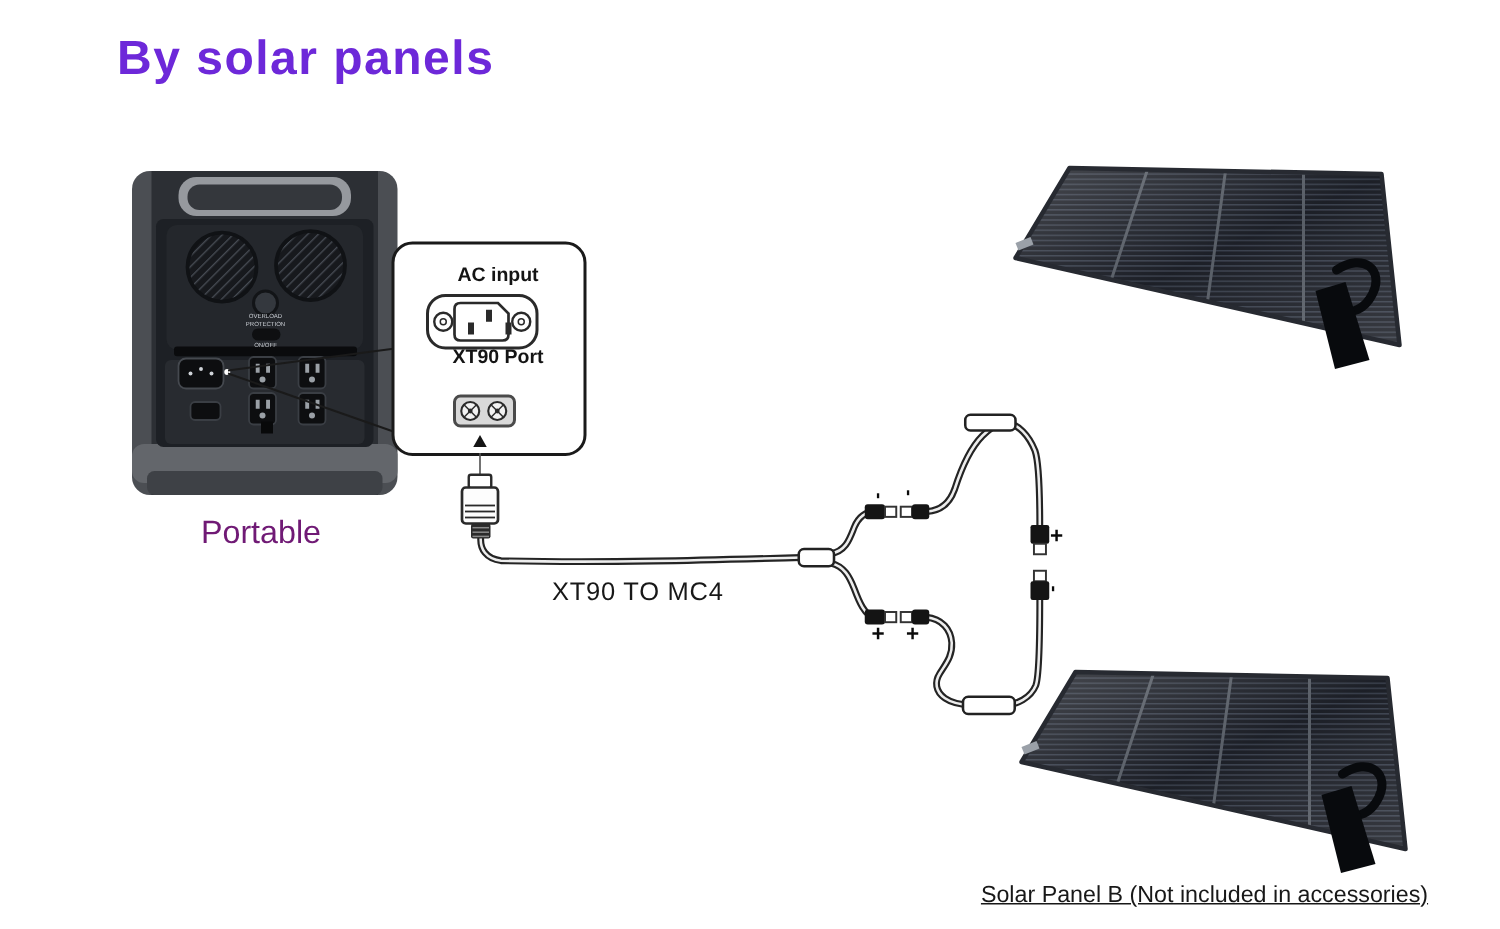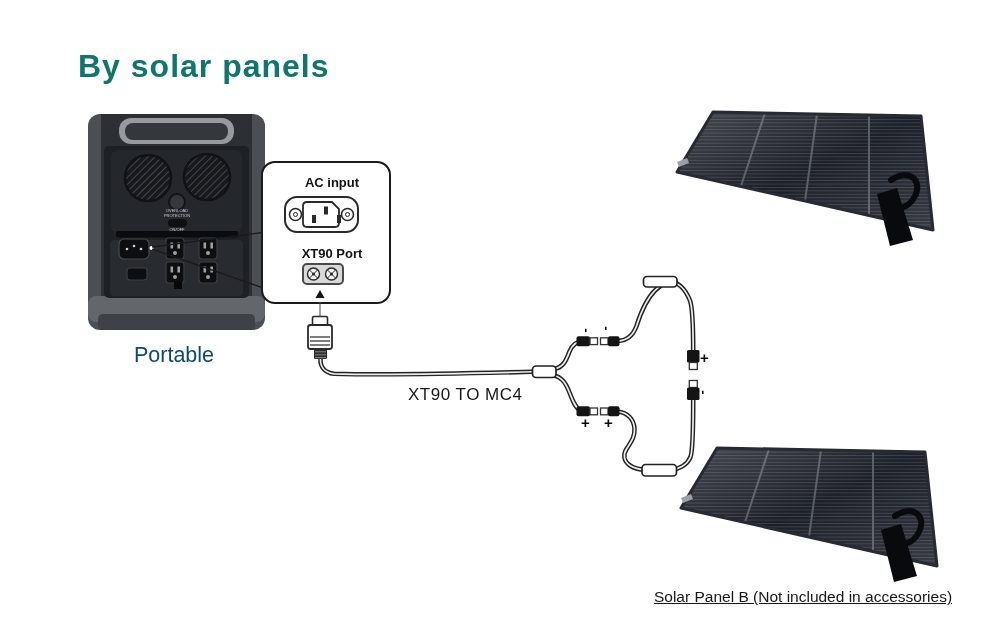--- a/index.html
+++ b/index.html
@@ -2,26 +2,26 @@
 <html><head>
 <meta charset="utf-8">
 <style>
   html,body{margin:0;padding:0;background:#ffffff;}
   .canvas{
     position:relative;width:1000px;height:619px;background:#ffffff;overflow:hidden;
     font-family:"Liberation Sans","DejaVu Sans",sans-serif;color:#111111;
   }
   .canvas svg.art{position:absolute;left:0;top:0;}
   .abs{position:absolute;white-space:nowrap;}
-  .title{left:78px;top:48px;font-size:32px;font-weight:bold;letter-spacing:1px;color:#0f766e;margin:0;}
-  .station-label{left:64px;top:341px;width:220px;text-align:center;font-size:21.5px;line-height:28px;color:#0c4a6e;white-space:normal;}
-  .cable-label{left:368px;top:385px;font-size:17px;letter-spacing:0.5px;color:#181818;margin-left:40px;}
+  .title{left:78px;top:20px;font-size:32px;font-weight:bold;letter-spacing:1px;color:#6d28d9;margin:0;}
+  .station-label{left:64px;top:341px;width:220px;text-align:center;font-size:21.5px;line-height:28px;color:#701a75;white-space:normal;}
+  .cable-label{left:368px;top:385px;font-size:17px;letter-spacing:0.5px;color:#181818;}
   .box-label{left:262px;width:140px;text-align:center;font-size:13px;font-weight:bold;color:#141414;}
   .ac-label{top:175px;}
-  .xt90-label{top:246px;}
+  .xt90-label{top:230px;}
   .panel-label{width:370px;left:618px;text-align:center;font-size:15.5px;color:#181818;}
   .panel-a-label{top:240px;}
   .panel-b-label{top:588px;text-decoration:underline;}
   .pol{font-weight:bold;font-size:15px;color:#0a0a0a;line-height:1;}
   .pol-sm{font-size:13px;}
   .rot{display:inline-block;transform:rotate(90deg);}
   .tinytxt{width:44px;left:155px;text-align:center;color:#c9cdd3;font-size:4px;line-height:4.6px;white-space:normal;}
   .overload{top:209px;}
   .onoff{top:227.5px;}
 </style>

